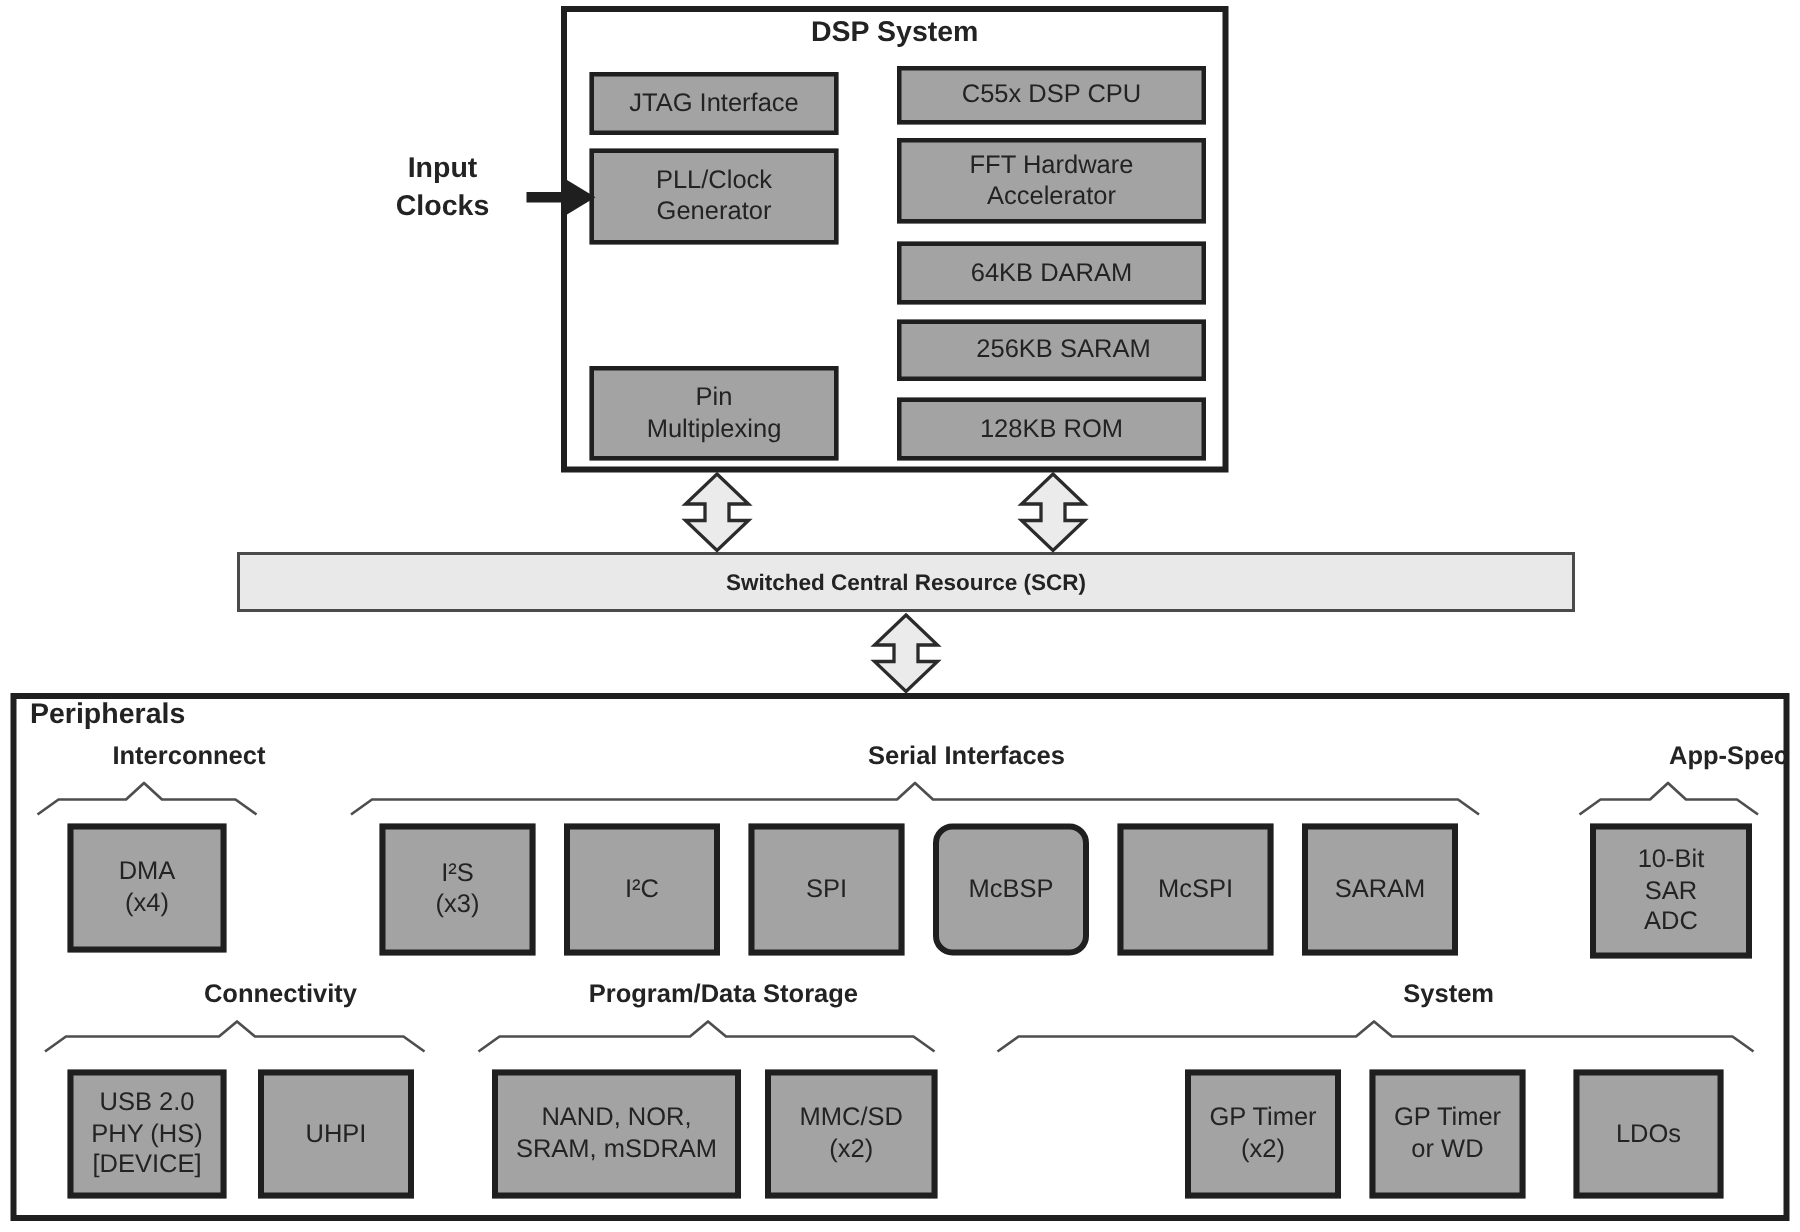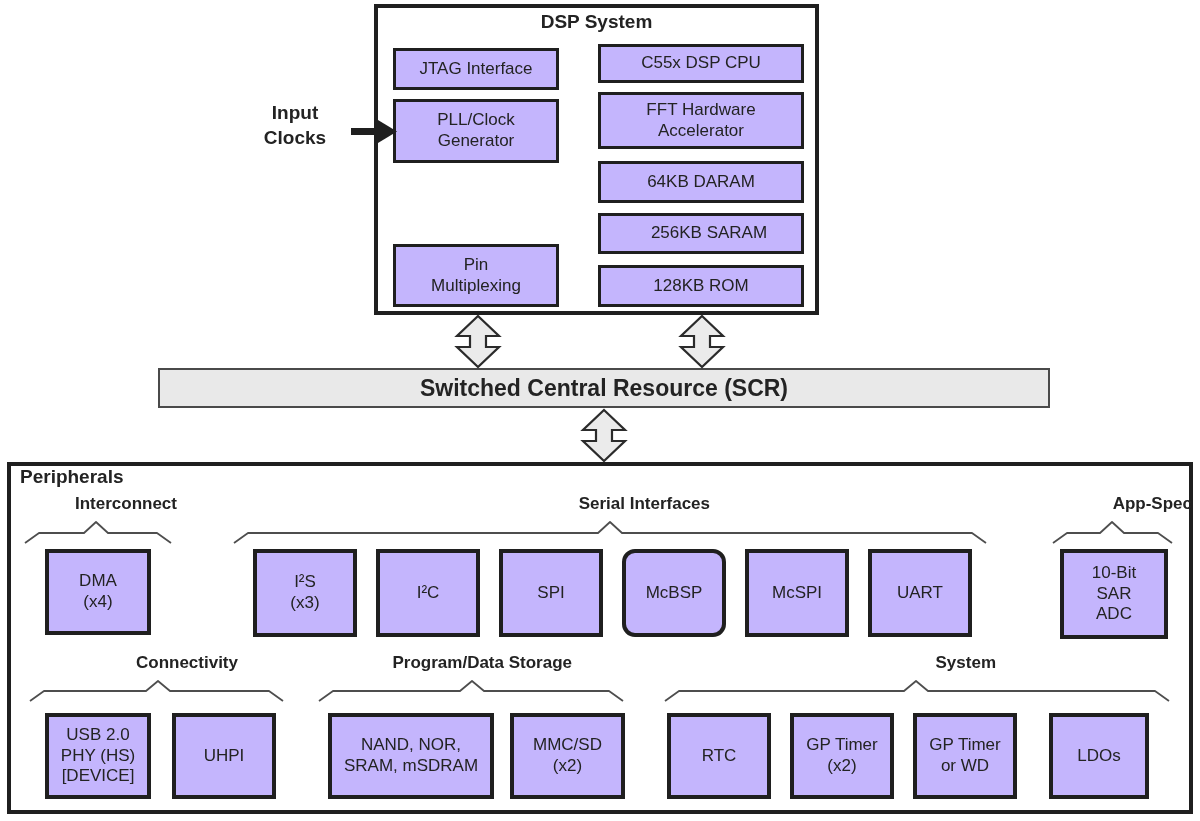--- a/index.html
+++ b/index.html
@@ -1,35 +1,35 @@
 <!DOCTYPE html>
 <html><head>
 <meta charset="utf-8">
 <style>
   html,body { margin:0; padding:0; background:#ffffff; }
   .canvas {
     position:relative; width:1200px; height:821px; background:#ffffff;
     font-family:"Liberation Sans", sans-serif; color:#232323; overflow:hidden;
   }
   .box {
-    position:absolute; background:#c4b5fd; box-sizing:border-box;
+    position:absolute; background:#a3a3a3; box-sizing:border-box;
     display:flex; align-items:center; justify-content:center;
     text-align:center; white-space:pre-line;
     font-size:17px; line-height:1.22;
   }
   .b3 { border:3px solid #1f1f1f; }
   .b4 { border:4px solid #1f1f1f; }
   .label { position:absolute; text-align:center; white-space:pre-line; }
   .bold { font-weight:bold; }
   .group-label { font-size:17px; font-weight:bold;text-align:right; }
   .container-box { position:absolute; box-sizing:border-box; background:#ffffff; }
   .scr-bar {
     position:absolute; box-sizing:border-box; background:#e9e9e9;
     border:2px solid #4a4a4a; display:flex; align-items:center; justify-content:center;
-    font-size:23px; font-weight:bold;
+    font-size:15px; font-weight:bold;
   }
   svg.overlay { position:absolute; left:0; top:0; pointer-events:none; }
 </style>
 </head>
 <body>
 
 <div class="canvas">
 
   <div class="container-box b4" style="left:374px; top:4px; width:445px; height:311px;"></div>
   <div class="label bold" style="left:374px; top:11px; width:445px; font-size:19px;">DSP System</div>
@@ -66,34 +66,33 @@
   <div class="label group-label" style="left:836px; top:653px; width:160px;">System</div>
 
   <div class="box b4" style="left:45px; top:549px; width:106px; height:86px;">DMA
 (x4)</div>
   <div class="box b4" style="left:253px; top:549px; width:104px; height:88px;">I²S
 (x3)</div>
   <div class="box b4" style="left:376px; top:549px; width:104px; height:88px;">I²C</div>
   <div class="box b4" style="left:499px; top:549px; width:104px; height:88px;">SPI</div>
   <div class="box b4" style="left:622px; top:549px; width:104px; height:88px;border-radius:13px;">McBSP</div>
   <div class="box b4" style="left:745px; top:549px; width:104px; height:88px;">McSPI</div>
-  <div class="box b4" style="left:868px; top:549px; width:104px; height:88px;">UART</div>
+  <div class="box b4" style="left:868px; top:549px; width:104px; height:88px;">SARAM</div>
   <div class="box b4" style="left:1060px; top:549px; width:108px; height:90px;">10-Bit
 SAR
 ADC</div>
 
   <div class="box b4" style="left:45px; top:713px; width:106px; height:86px;">USB 2.0
 PHY (HS)
 [DEVICE]</div>
   <div class="box b4" style="left:172px; top:713px; width:104px; height:86px;">UHPI</div>
   <div class="box b4" style="left:328px; top:713px; width:166px; height:86px;">NAND, NOR,
 SRAM, mSDRAM</div>
   <div class="box b4" style="left:510px; top:713px; width:115px; height:86px;">MMC/SD
 (x2)</div>
-  <div class="box b4" style="left:667px; top:713px; width:104px; height:86px;">RTC</div>
   <div class="box b4" style="left:790px; top:713px; width:104px; height:86px;">GP Timer
 (x2)</div>
   <div class="box b4" style="left:913px; top:713px; width:104px; height:86px;">GP Timer
 or WD</div>
   <div class="box b4" style="left:1049px; top:713px; width:100px; height:86px;">LDOs</div>
 
   <svg class="overlay" width="1200" height="821" viewBox="0 0 1200 821">
     <defs>
       <path id="bidir" d="M23 1 L44 21 L31 21 L31 32 L44 32 L23 52 L2 32 L15 32 L15 21 L2 21 Z"></path>
     </defs>

